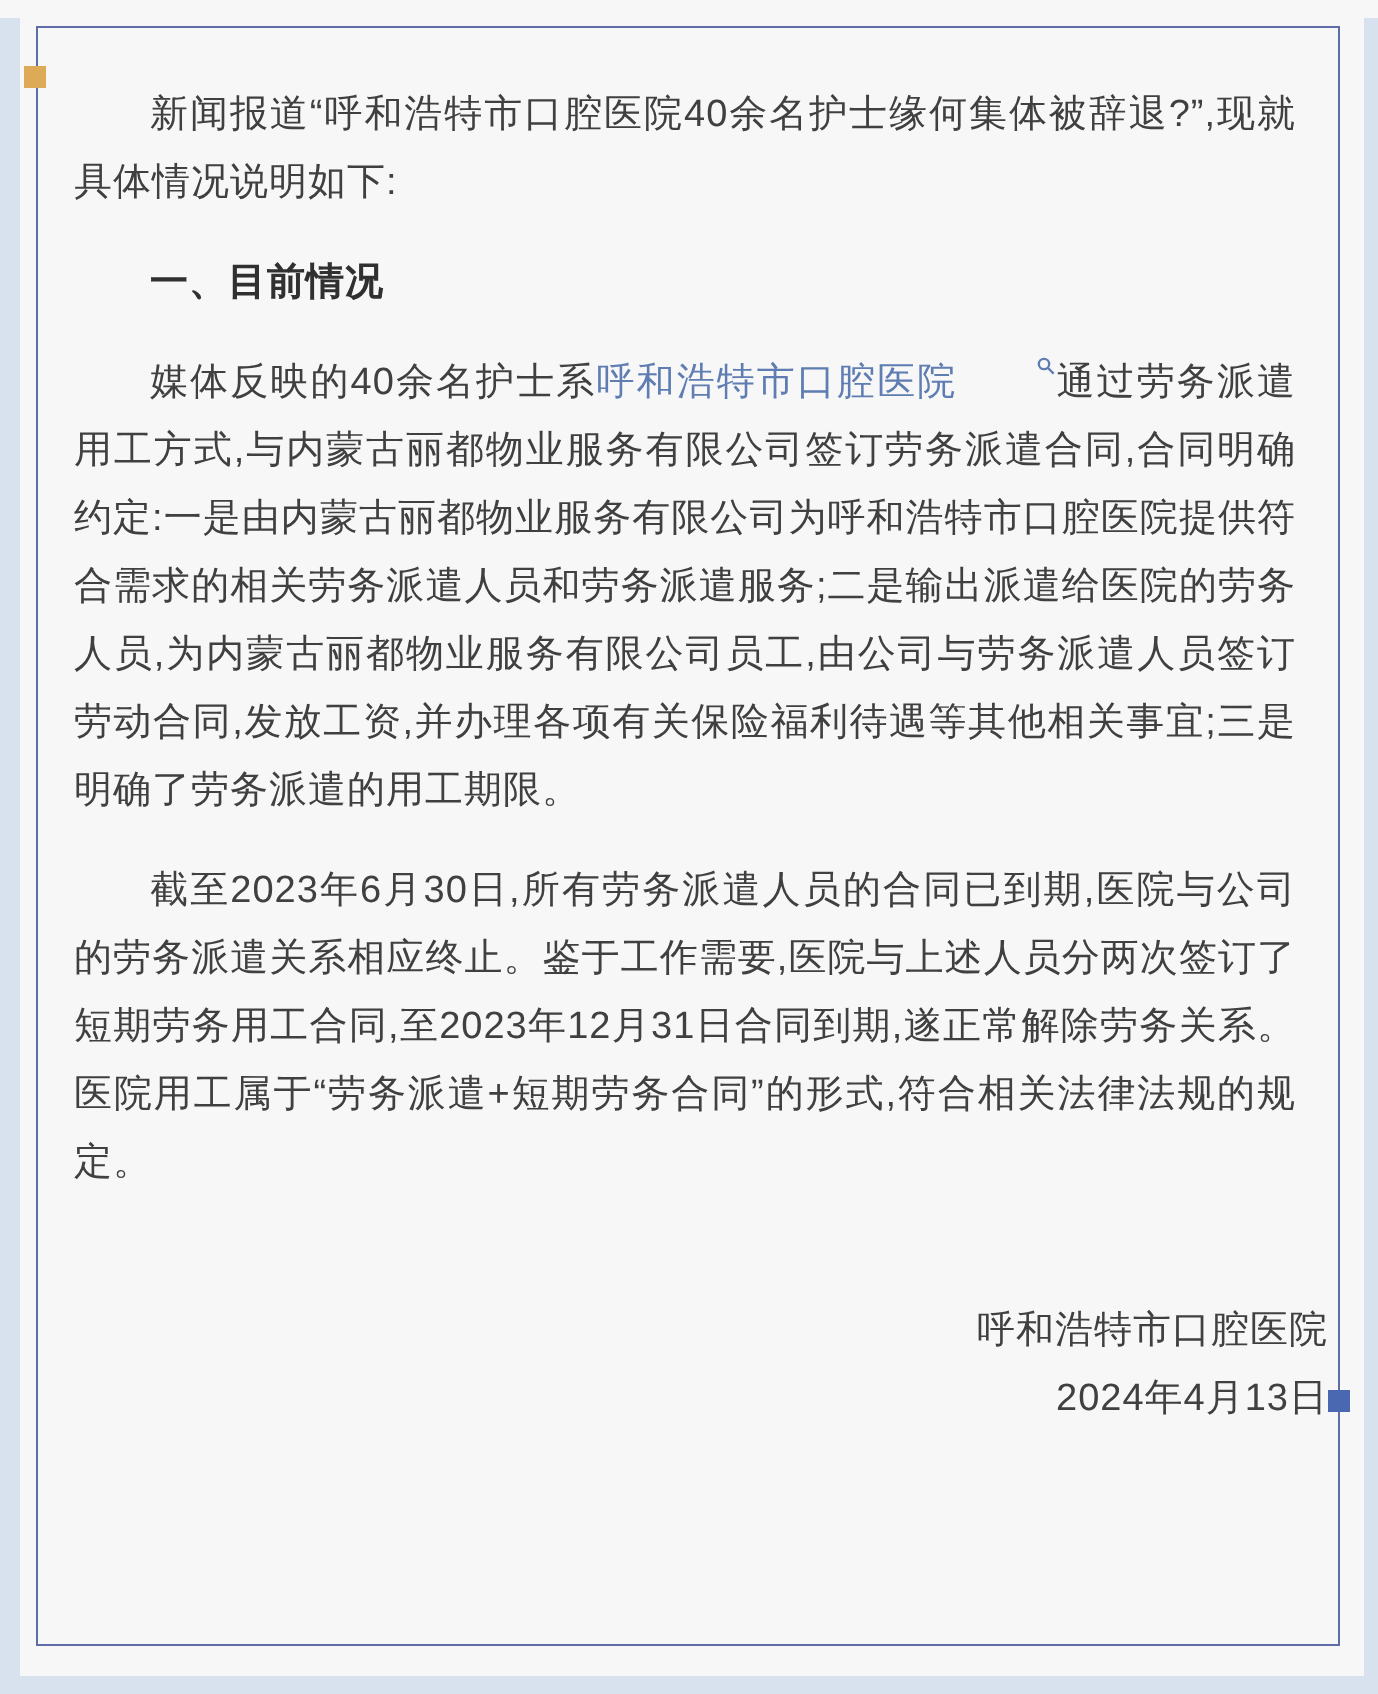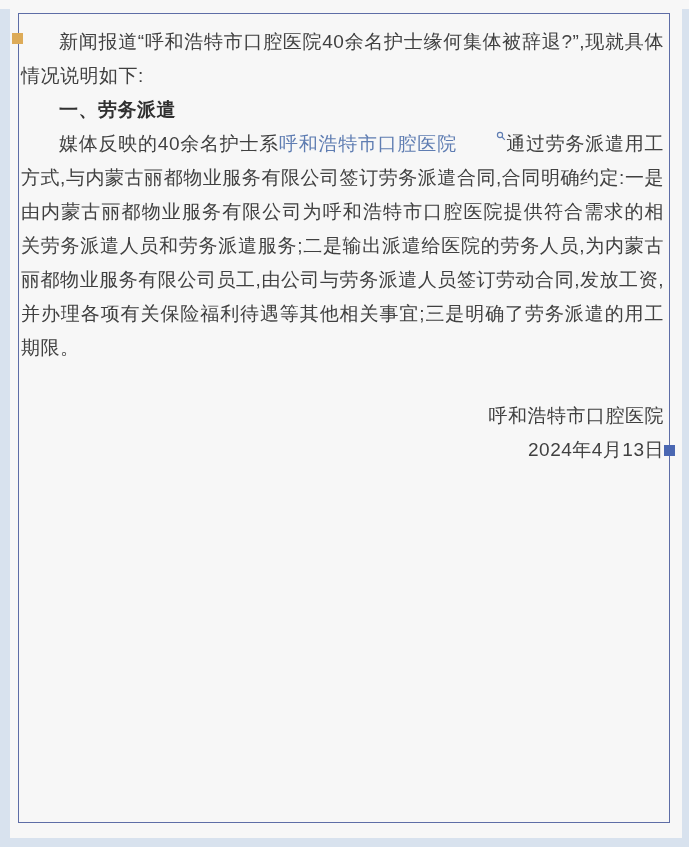--- a/index.html
+++ b/index.html
@@ -26,21 +26,21 @@
     position: absolute;
     left: 18px;
     top: 13px;
     width: 652px;
     height: 810px;
     border: 1.5px solid #5e6da6;
     background: #f7f7f7;
     padding: 11px 5px 0 2px;
   }
   .para {
-    margin: 0;
+    margin: 16px;
     font-size: 19px;
     line-height: 34px;
     color: #404040;
     text-align: justify;
     text-indent: 2em;
     letter-spacing: 0.5px;
   }
   .heading {
     font-weight: bold;
     color: #303030;
@@ -92,27 +92,28 @@
   <div class="strip strip-left"></div>
   <div class="strip strip-right"></div>
   <div class="strip strip-bottom"></div>
 
   <div class="textframe">
 
     <span class="handle handle-start"></span>
 
     <p class="para">新闻报道“呼和浩特市口腔医院40余名护士缘何集体被辞退?”,现就具体情况说明如下:</p>
 
-    <p class="para heading">一、劳务派遣</p>
+    <p class="para heading">一、目前情况</p>
 
     <p class="para"><span>媒体反映的40余名护士系</span><a class="entity-link"><span>呼和浩特市口腔医院</span><span class="link-icon"><svg width="10" height="10" viewBox="0 0 12 12">
               <circle cx="4.8" cy="4.8" r="3.1" fill="none" stroke="#5f7db2" stroke-width="1.4"></circle>
               <line x1="7.2" y1="7.2" x2="10.6" y2="10.6" stroke="#5f7db2" stroke-width="1.4"></line>
             </svg></span></a><span>通过劳务派遣用工方式,与内蒙古丽都物业服务有限公司签订劳务派遣合同,合同明确约定:一是由内蒙古丽都物业服务有限公司为呼和浩特市口腔医院提供符合需求的相关劳务派遣人员和劳务派遣服务;二是输出派遣给医院的劳务人员,为内蒙古丽都物业服务有限公司员工,由公司与劳务派遣人员签订劳动合同,发放工资,并办理各项有关保险福利待遇等其他相关事宜;三是明确了劳务派遣的用工期限。</span></p>
 
+    <p class="para">截至2023年6月30日,所有劳务派遣人员的合同已到期,医院与公司的劳务派遣关系相应终止。鉴于工作需要,医院与上述人员分两次签订了短期劳务用工合同,至2023年12月31日合同到期,遂正常解除劳务关系。医院用工属于“劳务派遣+短期劳务合同”的形式,符合相关法律法规的规定。</p>
 
 
 
     <div class="spacer"></div>
 
     <p class="sig-line">呼和浩特市口腔医院</p>
 
     <p class="sig-line date-line"><span>2024年4月13日</span><span class="handle handle-end"></span></p>
 
   </div>

